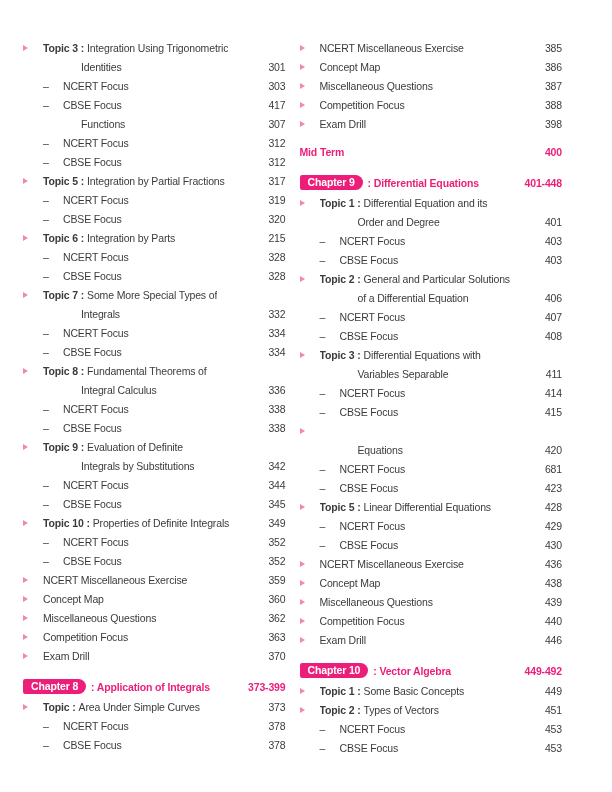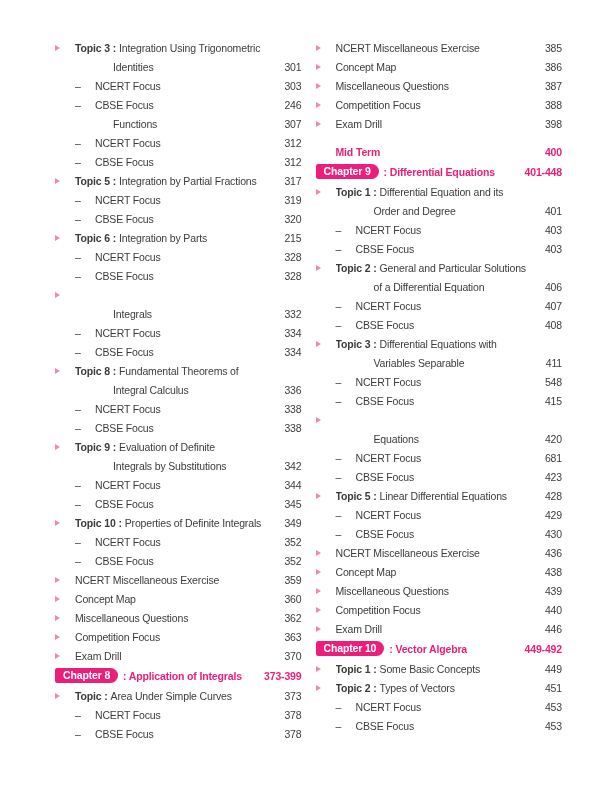--- a/index.html
+++ b/index.html
@@ -1,42 +1,42 @@
 <!DOCTYPE html>
 <html style="--accent: #EC1E79; --bullet: #F287B0; --text: #3B3B3B;"><head>
 <meta charset="utf-8">
 <style>
   html,body{margin:0;padding:0;background:#e8e8e8;}
   .sheet{
     width:612px;height:792px;background:#ffffff;position:relative;overflow:hidden;
     font-family:"Liberation Sans",sans-serif;color:var(--text,#3B3B3B);
     font-size:10.5px;letter-spacing:-0.15px;
   }
-  .toc{display:flex;gap:14px;padding:38px 50px 0 55px;}
+  .toc{display:flex;gap:14px;padding:38px 50px 0 23px;}
   .col{flex:1;min-width:0;}
   .row{cursor:default;}
   .line{display:flex;align-items:center;height:19px;}
   .bullet{width:20px;flex:none;display:flex;align-items:center;}
   .tri{display:block;width:0;height:0;
        border-left:5px solid var(--bullet,#F287B0);
        border-top:3px solid transparent;border-bottom:3px solid transparent;}
   .l1{white-space:nowrap;overflow:hidden;text-overflow:clip;}
   .tl{font-weight:bold;margin-right:3px;}
   .page{margin-left:auto;padding-left:6px;flex:none;}
   .indent{width:58px;flex:none;}
   .l2{white-space:nowrap;text-align:center;}
   .sub .line{padding-left:20px;}
   .dash{width:20px;flex:none;}
-  .chapter{margin-top:0;}
+  .chapter{margin-top:11px;}
   .chapter .line{height:21px;}
   .badge{background:var(--accent,#EC1E79);color:#ffffff;font-weight:bold;
          padding:1px 8px 2px 8px;border-radius:3px 10px 10px 3px;flex:none;}
   .ch-title{color:var(--accent,#EC1E79);font-weight:bold;margin-left:5px;white-space:nowrap;text-align:right;}
   .chapter .page,.midterm .page{color:var(--accent,#EC1E79);font-weight:bold;text-align:right;}
-  .midterm{margin-top:9px;margin-left:20px;}
+  .midterm{margin-top:9px;}
   .mid-label{color:var(--accent,#EC1E79);font-weight:bold;}
 </style>
 </head>
 <body>
 
 <div class="sheet">
   <div class="toc">
     <div class="col">
         <div class="row topic">
     <div class="line">
@@ -56,21 +56,21 @@
     <div class="line">
       <span class="dash">–</span>
       <span class="l1">NCERT Focus</span>
       <span class="page">303</span>
     </div>
   </div>
         <div class="row sub">
     <div class="line">
       <span class="dash">–</span>
       <span class="l1">CBSE Focus</span>
-      <span class="page">246</span>
+      <span class="page">417</span>
     </div>
   </div>
         <div class="row topic">
     <div class="line">
       <span class="indent"></span>
       <span class="l2">Functions</span>
       <span class="page">307</span>
     </div>
   </div>
         <div class="row sub">
@@ -133,20 +133,21 @@
       <span class="dash">–</span>
       <span class="l1">CBSE Focus</span>
       <span class="page">328</span>
     </div>
   </div>
         <div class="row topic">
     <div class="line">
       <span class="bullet">
               <i class="tri"></i>
             </span>
+      <span class="l1"><b class="tl">Topic 7 :</b><span>Some More Special Types of</span></span>
 
     </div>
     <div class="line">
       <span class="indent"></span>
       <span class="l2">Integrals</span>
       <span class="page">332</span>
     </div>
   </div>
         <div class="row sub">
     <div class="line">
@@ -455,21 +456,21 @@
     <div class="line">
       <span class="indent"></span>
       <span class="l2">Variables Separable</span>
       <span class="page">411</span>
     </div>
   </div>
         <div class="row sub">
     <div class="line">
       <span class="dash">–</span>
       <span class="l1">NCERT Focus</span>
-      <span class="page">548</span>
+      <span class="page">414</span>
     </div>
   </div>
         <div class="row sub">
     <div class="line">
       <span class="dash">–</span>
       <span class="l1">CBSE Focus</span>
       <span class="page">415</span>
     </div>
   </div>
         <div class="row topic">

